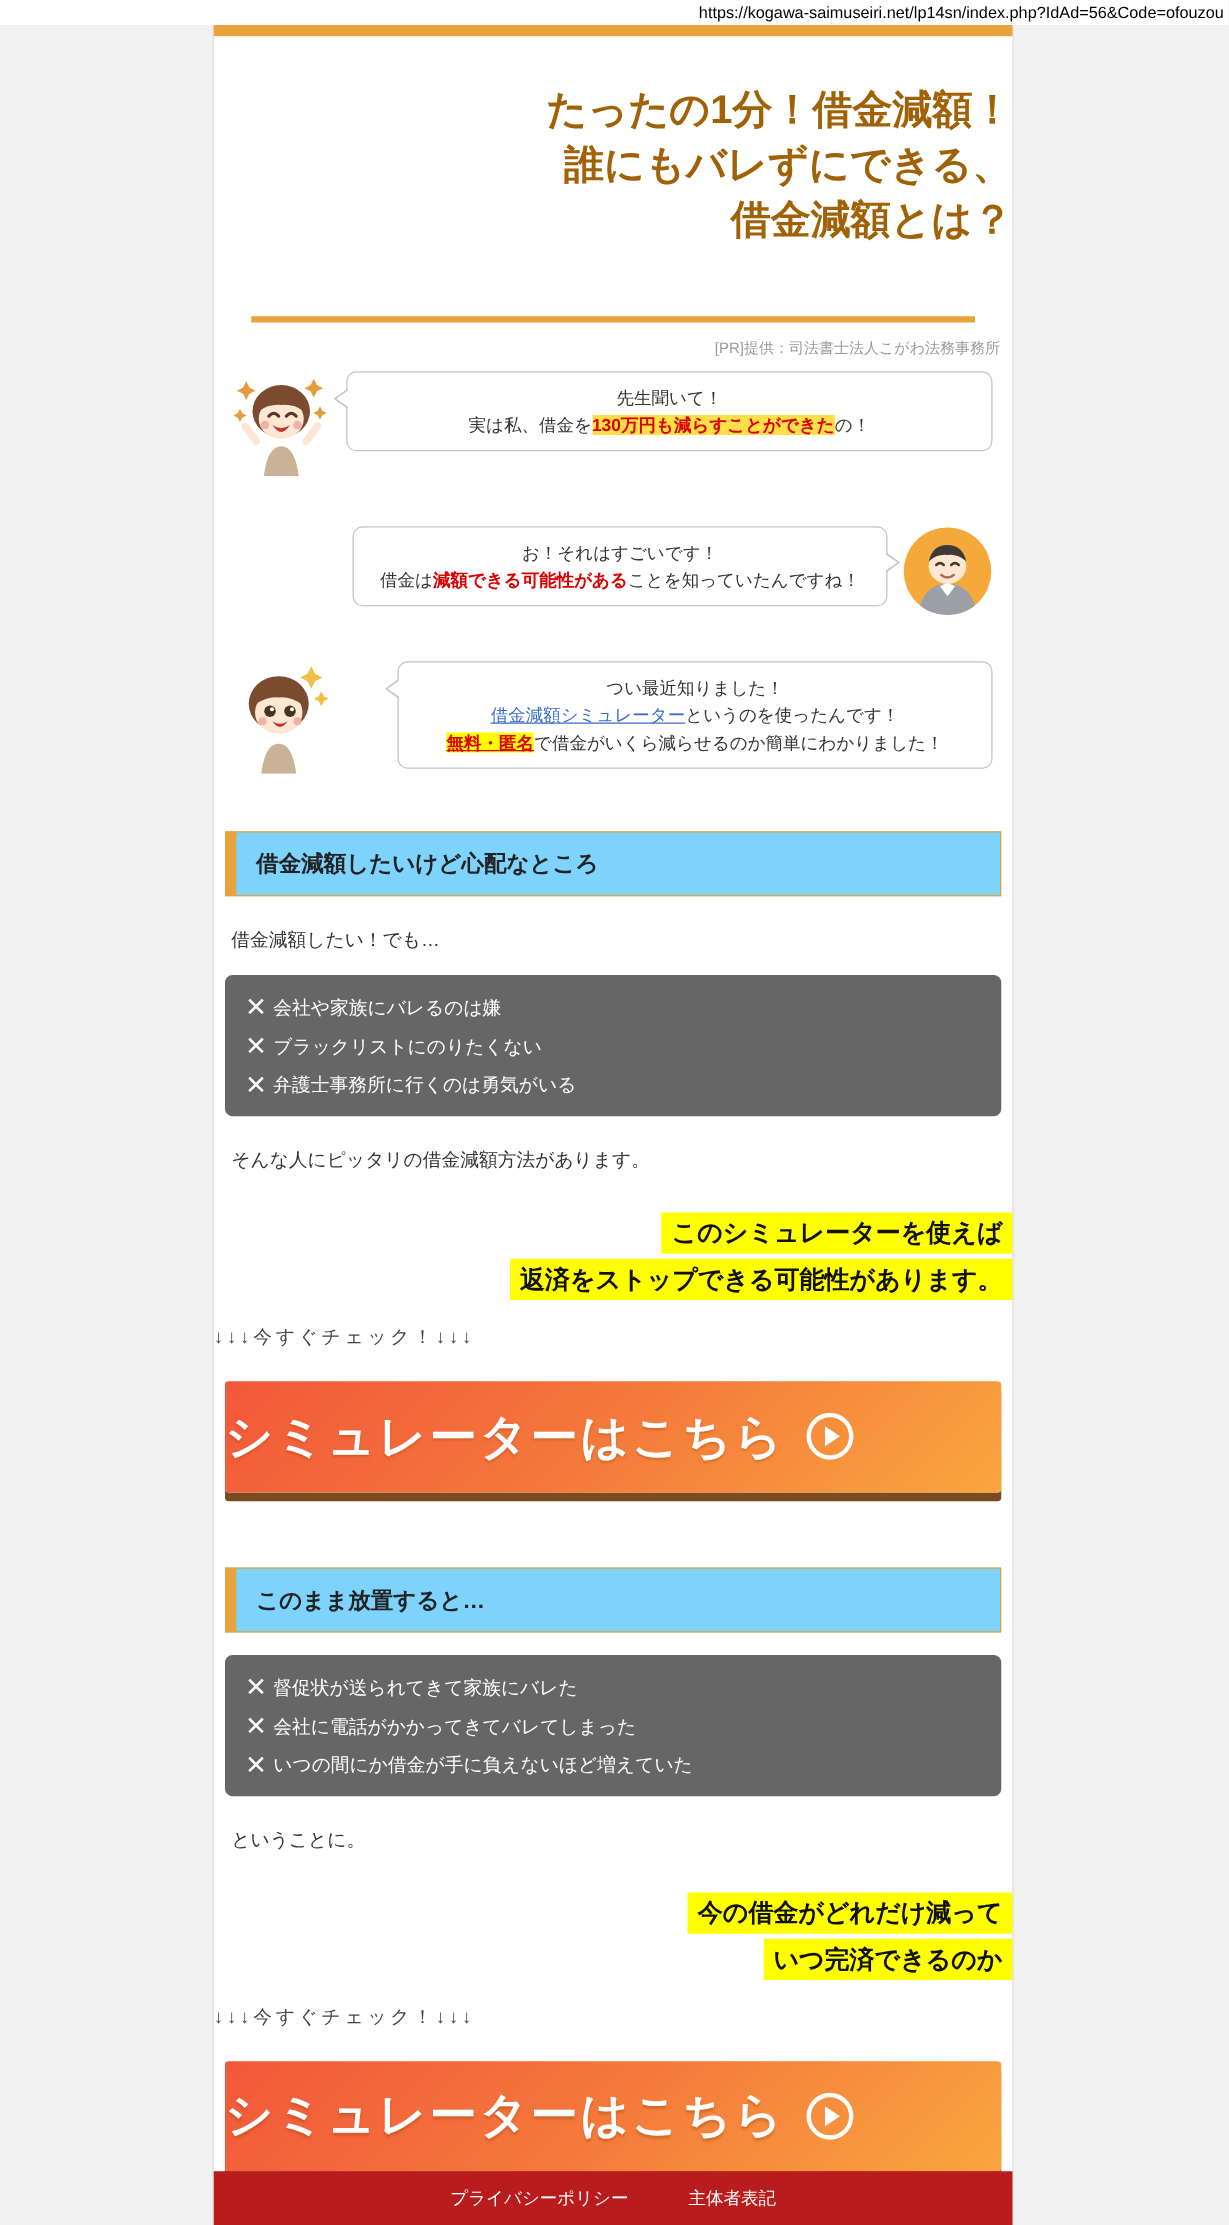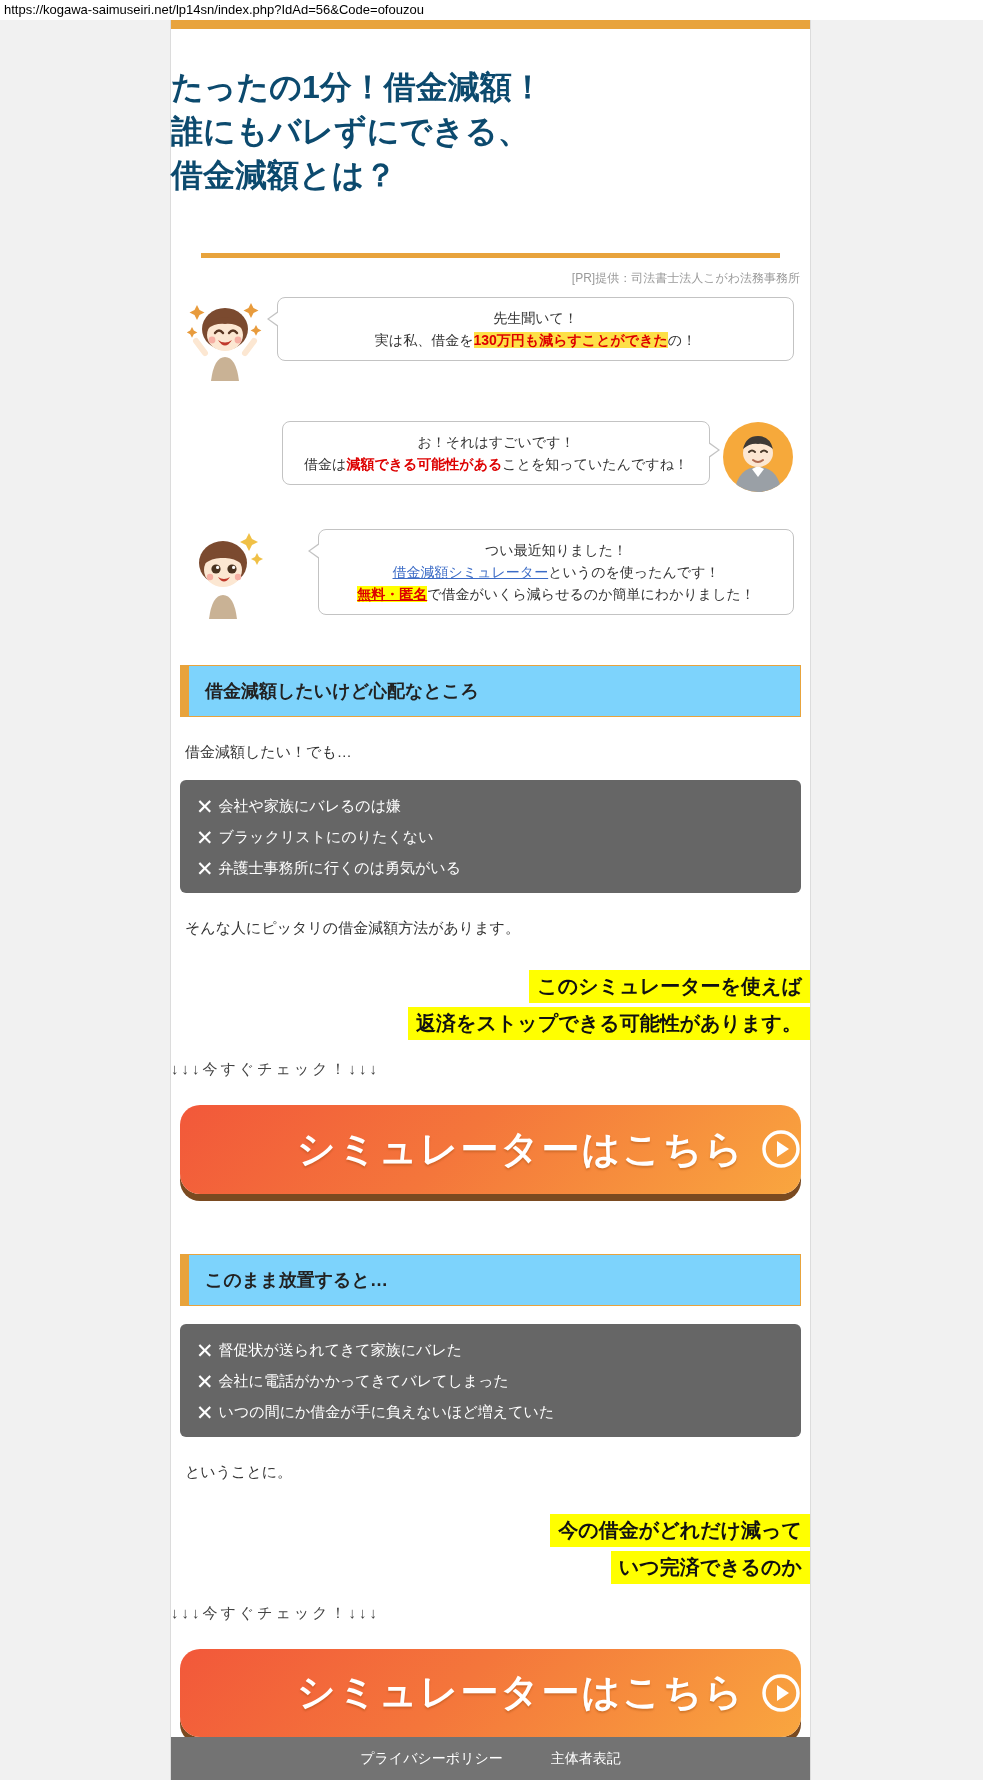--- a/index.html
+++ b/index.html
@@ -1,25 +1,25 @@
 <!DOCTYPE html>
 <html lang="ja"><head>
 <meta charset="utf-8">
 <style>
   * { margin:0; padding:0; box-sizing:border-box; }
   html,body { width:983px; height:1780px; overflow:hidden;
     font-family:"Liberation Sans","DejaVu Sans",sans-serif; background:#f1f1f1; }
   .browser-bar { width:100%; height:20px; background:#ffffff;
-    font-size:13px; color:#000; padding:2px 4px; white-space:nowrap; }
+    font-size:13px; color:#000; padding:2px 4px; white-space:nowrap;text-align:right; }
   .page { width:641px; height:1760px; margin-left:170px; background:#ffffff;
     border-left:1px solid #dcdcdc; border-right:1px solid #dcdcdc;
     display:flex; flex-direction:column; }
   .topbar { height:9px; background:#E8A33C; flex:none; }
-  .hero-title { margin-top:36px; text-align:left; font-size:32px; line-height:44px;
-    font-weight:bold; color:#0c4a6e; }
+  .hero-title { margin-top:36px; text-align:right; font-size:32px; line-height:44px;
+    font-weight:bold; color:#a16207; }
   .divider { height:6px; background:#E8A33C; margin:56px 30px 0; }
   .pr-note { margin:12px 10px 0; text-align:right; font-size:12px; color:#9a9a9a; }
 
   
   .chat { padding:0 16px;text-align:center; }
   .chat-row { display:flex; align-items:flex-start; }
   .chat-row.left  { margin-top:10px; }
   .chat-row.left2 { margin-top:36px;gap:41px; }
   .chat-row.right { margin-top:40px; justify-content:flex-end; }
   .avatar { flex:none; }
@@ -44,29 +44,29 @@
   .sec-heading { margin:46px 9px 0; background:#7dd3fc; border:1px solid #E8A33C;
     border-left:9px solid #E8A33C; padding:13px 16px; font-size:18px; font-weight:bold; color:#222; }
   .lead { margin:26px 14px 0; font-size:15px; color:#333; }
   .gray-box { margin:18px 9px 0; background:#666666; border-radius:6px; padding:6px 16px 14px; }
   .gray-row { display:flex; align-items:center; margin-top:10px; color:#ffffff; font-size:15px; }
   .x-icon { font-size:21px; font-weight:bold; margin-right:5px; line-height:1; }
   .appeal { margin-top:28px; text-align:right; }
   .appeal span { display:inline-block; background:#FFFF00; color:#111; font-size:20px;
     font-weight:bold; padding:3px 8px; margin-top:4px; }
   .check-line { margin-top:20px; text-align:left; font-size:15px; color:#444; letter-spacing:3px; }
-  .cta { margin:26px 9px 0; height:110px; border-radius:20px; cursor:pointer;
+  .cta { margin:26px 9px 0; height:110px; border-radius:3px; cursor:pointer;
     background:linear-gradient(135deg,#F2583A 0%,#F4763B 45%,#F9A63F 100%);
-    box-shadow:0 7px 0 #7A4A20; display:flex; align-items:center; justify-content:flex-end;
+    box-shadow:0 7px 0 #7A4A20; display:flex; align-items:center; justify-content:flex-start;
     text-decoration:none; }
   .cta .cta-label { color:#fff; font-size:38px; font-weight:bold; letter-spacing:2px;
     text-shadow:0 2px 2px rgba(150,70,10,.35); }
   .cta svg { margin-left:16px; }
 
-  .footer { margin-top:auto; height:53px; background:#737373; display:flex;
+  .footer { margin-top:auto; height:53px; background:#b91c1c; display:flex;
     align-items:center; justify-content:center; gap:48px; }
   .footer a { color:#ffffff; font-size:14px; text-decoration:none; cursor:pointer; }
 </style>
 </head>
 <body>
 
 <div class="browser-bar">https://kogawa-saimuseiri.net/lp14sn/index.php?IdAd=56&amp;Code=ofouzou</div>
 
 <div class="page">
   <div class="topbar"></div>

